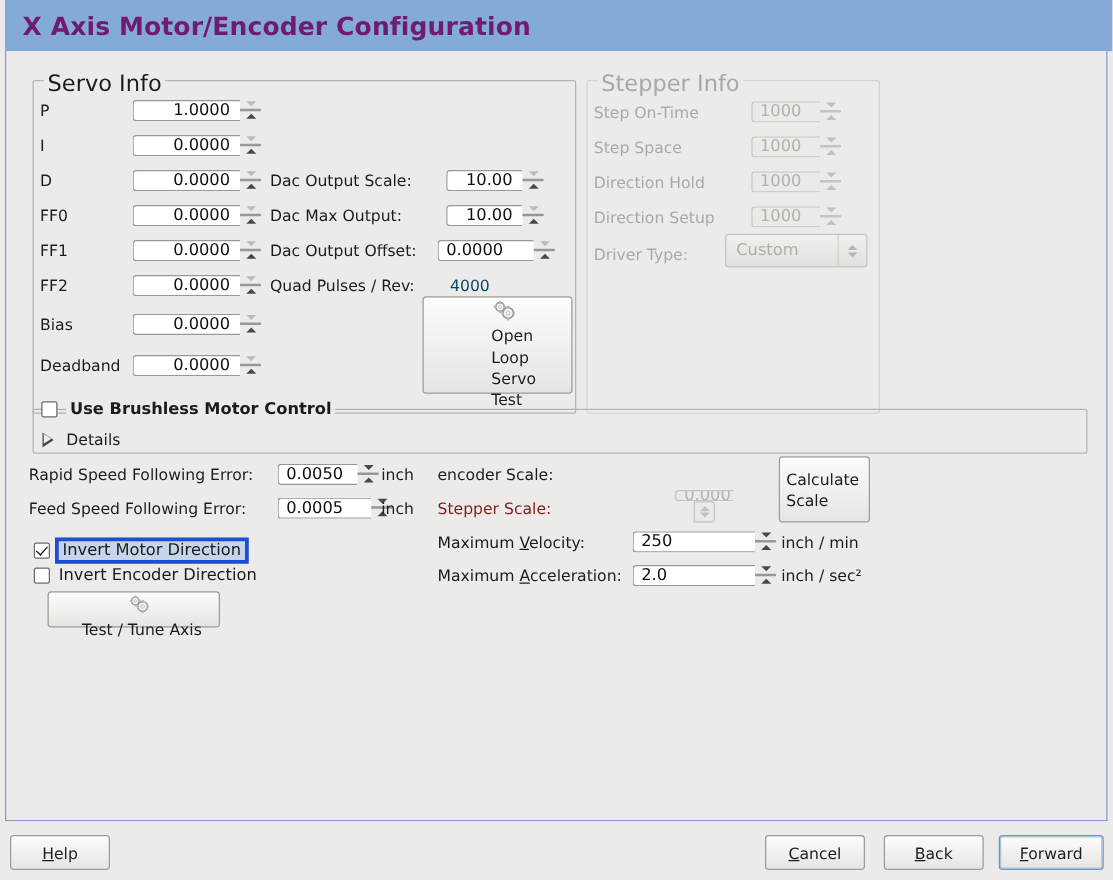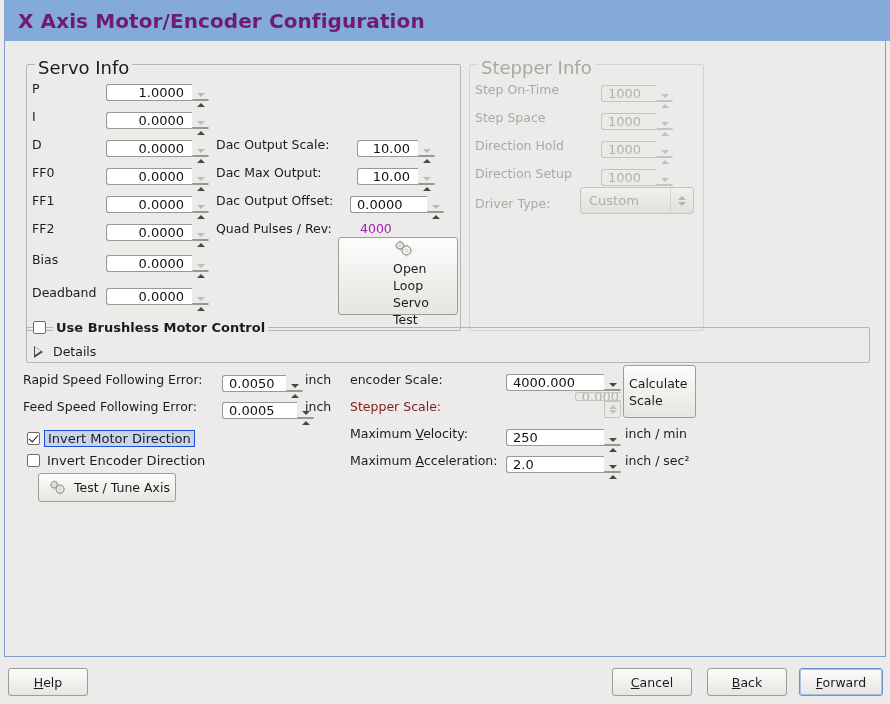--- a/index.html
+++ b/index.html
@@ -73,21 +73,21 @@
   }
   .lbl.disabled { color: #aba9a5; }
   .lbl u { text-decoration: underline; }
 
   
   .spin {
     position: absolute;
     height: 26px;
     box-sizing: border-box;
     display: flex;
-    align-items: flex-end;
+    align-items: center;
   }
   .spin .field {
     flex: 1 1 auto;
     background: #ffffff;
     border: 1px solid #9a9892;
     border-right: none;
     border-radius: 3px 0 0 3px;
     display: flex;
     align-items: center;
     justify-content: flex-end;
@@ -210,20 +210,21 @@
   .btn-calc .txt {
     line-height: 17px;
     text-align: left;
     width: 100%;
     padding-left: 5px;
   }
 
   .btn-tune {
     justify-content: flex-start;
     padding-left: 7px;
+    flex-direction: column;
   }
   .btn-tune .txt { margin-left: 6px; }
 
   
   .gears { width: 22px; height: 20px; flex: 0 0 22px; }
 
   
   .check {
     position: absolute;
     display: flex;
@@ -247,21 +248,21 @@
     left: 3px; top: 0px;
     width: 4px; height: 8px;
     border: solid #111;
     border-width: 0 1.8px 1.8px 0;
     transform: rotate(42deg);
   }
   .check .ctext { line-height: 15px; }
   .check .ctext.bold { font-weight: bold; }
   .check .ctext.sel {
     background: #c6d5ea;
-    border: 1px solid #1d4ed8;
+    border: 3px solid #1d4ed8;
     padding: 0 3px;
     margin: -1px -3px;
   }
 
   
   .expander {
     position: absolute;
     display: flex;
     align-items: center;
     font-size: 12.5px;
@@ -291,21 +292,21 @@
     width: 0; height: 0;
     border-top: 4.4px solid transparent;
     border-bottom: 4.4px solid transparent;
     border-left: 6.6px solid #ecebe9;
   }
 
   
   .statval {
     position: absolute;
     font-size: 12.5px;
-    color: #a21caf;
+    color: #0c4a6e;
     white-space: nowrap;
   }
 
   
   .actionbar {
     position: absolute;
     left: 0; top: 657px;
     width: 890px; height: 47px;
     background: #ecebe9;
   }
@@ -555,27 +556,20 @@
         <g fill="none" stroke="#cfcdc9" stroke-width="1.1">
           <circle cx="8" cy="7.5" r="1.2"></circle>
           <circle cx="14.5" cy="12.5" r="1.5"></circle>
         </g>
       </svg>
     </span>
     <span class="txt">Test / Tune Axis</span>
   </div>
 
   <div class="lbl" style="left:345px; top:331px;">encoder Scale:</div>
-  <div class="spin left" style="left:501px; top:324px; width:115px;">
-    <div class="field">4000.000</div>
-    <div class="btns">
-        <div class="up"></div>
-        <div class="dn"></div>
-      </div>
-  </div>
 
   <div class="lbl" style="left:345px; top:358px; color:#7f1d1d;">Stepper Scale:</div>
   <div class="spin left disabled" style="left:501px; top:351px; width:115px;flex-direction:column;">
     <div class="field">0.000</div>
     <div class="btns">
         <div class="up"></div>
         <div class="dn"></div>
       </div>
   </div>
 

